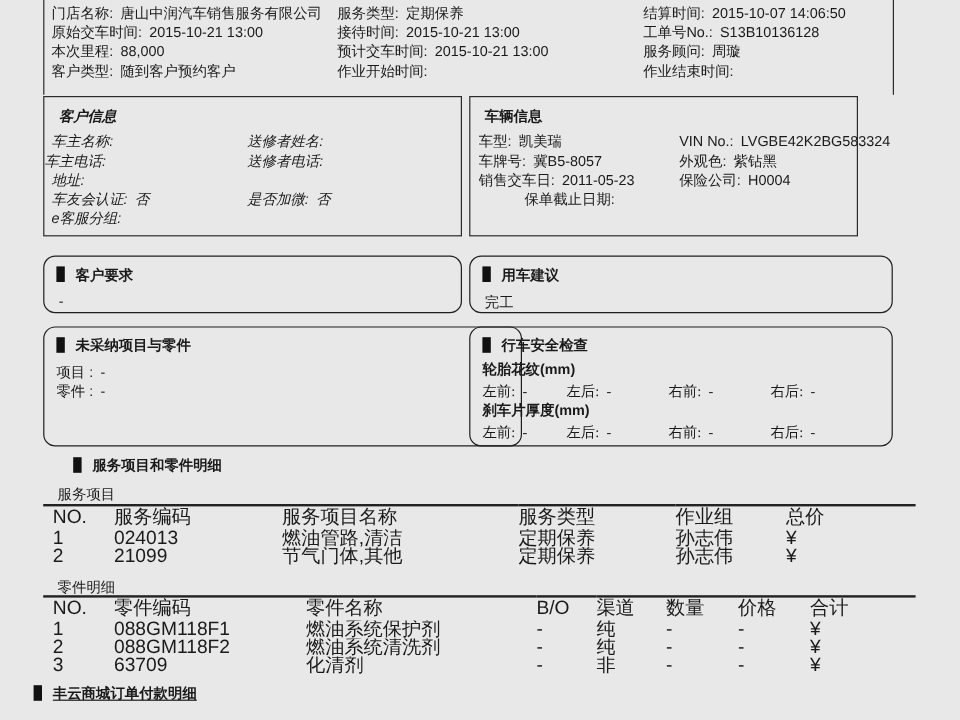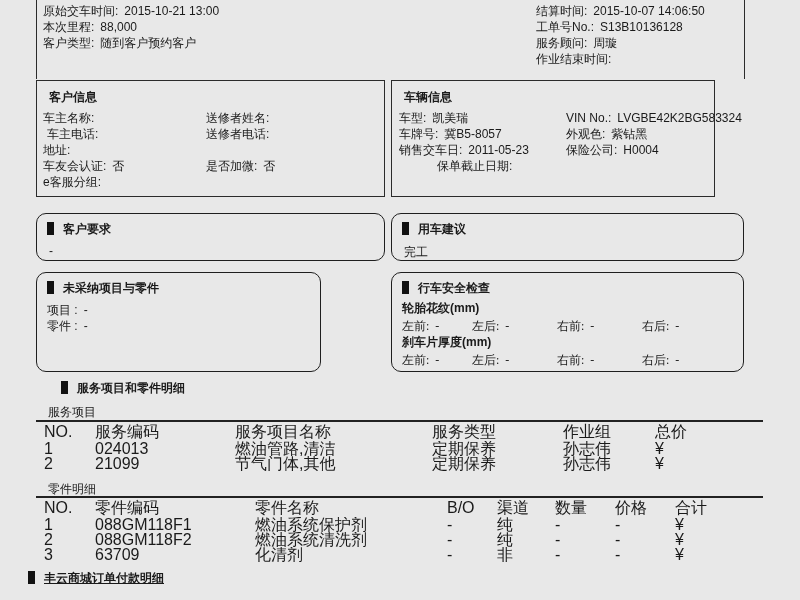--- a/index.html
+++ b/index.html
@@ -47,37 +47,44 @@
   table.rep tr.hd td { height: 19px; line-height: 19px; }
   table.rep td.first { padding-left: 8px; }
 </style>
 </head>
 <body>
 
 <div id="page">
 
   <div class="header-box">
     <div class="hcol" style="left:6px;">
+      <div class="frow"><span class="lbl">门店名称:</span><span class="val">唐山中润汽车销售服务有限公司</span></div>
       <div class="frow"><span class="lbl">原始交车时间:</span><span class="val">2015-10-21 13:00</span></div>
       <div class="frow"><span class="lbl">本次里程:</span><span class="val">88,000</span></div>
       <div class="frow"><span class="lbl">客户类型:</span><span class="val">随到客户预约客户</span></div>
+    </div>
+    <div class="hcol" style="left:244px;">
+      <div class="frow"><span class="lbl">服务类型:</span><span class="val">定期保养</span></div>
+      <div class="frow"><span class="lbl">接待时间:</span><span class="val">2015-10-21 13:00</span></div>
+      <div class="frow"><span class="lbl">预计交车时间:</span><span class="val">2015-10-21 13:00</span></div>
+      <div class="frow"><span class="lbl">作业开始时间:</span><span class="val"></span></div>
     </div>
     <div class="hcol" style="left:499px;">
       <div class="frow"><span class="lbl">结算时间:</span><span class="val">2015-10-07 14:06:50</span></div>
       <div class="frow"><span class="lbl">工单号No.:</span><span class="val">S13B10136128</span></div>
       <div class="frow"><span class="lbl">服务顾问:</span><span class="val">周璇</span></div>
       <div class="frow"><span class="lbl">作业结束时间:</span><span class="val"></span></div>
     </div>
   </div>
 
-  <div class="ibox" style="left:36px; top:80px; width:349px; height:117px;">
+  <div class="ibox" style="left:36px; top:80px; width:349px; height:117px;font-style:italic;">
     <div class="ibox-title">客户信息</div>
     <span class="icell" style="left:6px; top:30px;"><span class="lbl">车主名称:</span><span class="val"></span></span>
     <span class="icell" style="left:169px; top:30px;"><span class="lbl">送修者姓名:</span><span class="val"></span></span>
-    <span class="icell" style="left:10px; top:46px;"><span class="lbl">车主电话:</span><span class="val"></span></span>
+    <span class="icell" style="left:0; top:46px;"><span class="lbl">车主电话:</span><span class="val"></span></span>
     <span class="icell" style="left:169px; top:46px;"><span class="lbl">送修者电话:</span><span class="val"></span></span>
     <span class="icell" style="left:6px; top:62px;"><span class="lbl">地址:</span><span class="val"></span></span>
     <span class="icell" style="left:6px; top:78px;"><span class="lbl">车友会认证:</span><span class="val">否</span></span>
     <span class="icell" style="left:169px; top:78px;"><span class="lbl">是否加微:</span><span class="val">否</span></span>
     <span class="icell" style="left:6px; top:94px;"><span class="lbl">e客服分组:</span><span class="val"></span></span>
   </div>
 
   <div class="ibox" style="left:391px; top:80px; width:324px; height:117px;">
     <div class="ibox-title">车辆信息</div>
     <span class="icell" style="left:7px; top:30px;"><span class="lbl">车型:</span><span class="val">凯美瑞</span></span>
@@ -92,21 +99,21 @@
   <div class="rbox" style="left:36px; top:213px; width:349px; height:48px;">
     <div class="rtitle"><span class="bar"></span><span>客户要求</span></div>
     <div class="rcontent">-</div>
   </div>
 
   <div class="rbox" style="left:391px; top:213px; width:353px; height:48px;">
     <div class="rtitle"><span class="bar"></span><span>用车建议</span></div>
     <div class="rcontent">完工</div>
   </div>
 
-  <div class="rbox" style="left:36px; top:272px; width:285px; height:100px;">
+  <div class="rbox" style="left:36px; top:272px; width:399px; height:100px;">
     <div class="rtitle"><span class="bar"></span><span>未采纳项目与零件</span></div>
     <span class="icell" style="left:10px; top:30px;"><span class="lbl">项目 :</span><span class="val">-</span></span>
     <span class="icell" style="left:10px; top:46px;"><span class="lbl">零件 :</span><span class="val">-</span></span>
   </div>
 
   <div class="rbox" style="left:391px; top:272px; width:353px; height:100px;">
     <div class="rtitle"><span class="bar"></span><span>行车安全检查</span></div>
     <div class="sgroup" style="top:27px;">轮胎花纹(mm)</div>
     <div class="srow" style="top:45px;">
       <span class="sitem" style="left:10px;"><span class="lbl">左前:</span><span class="val">-</span></span>

